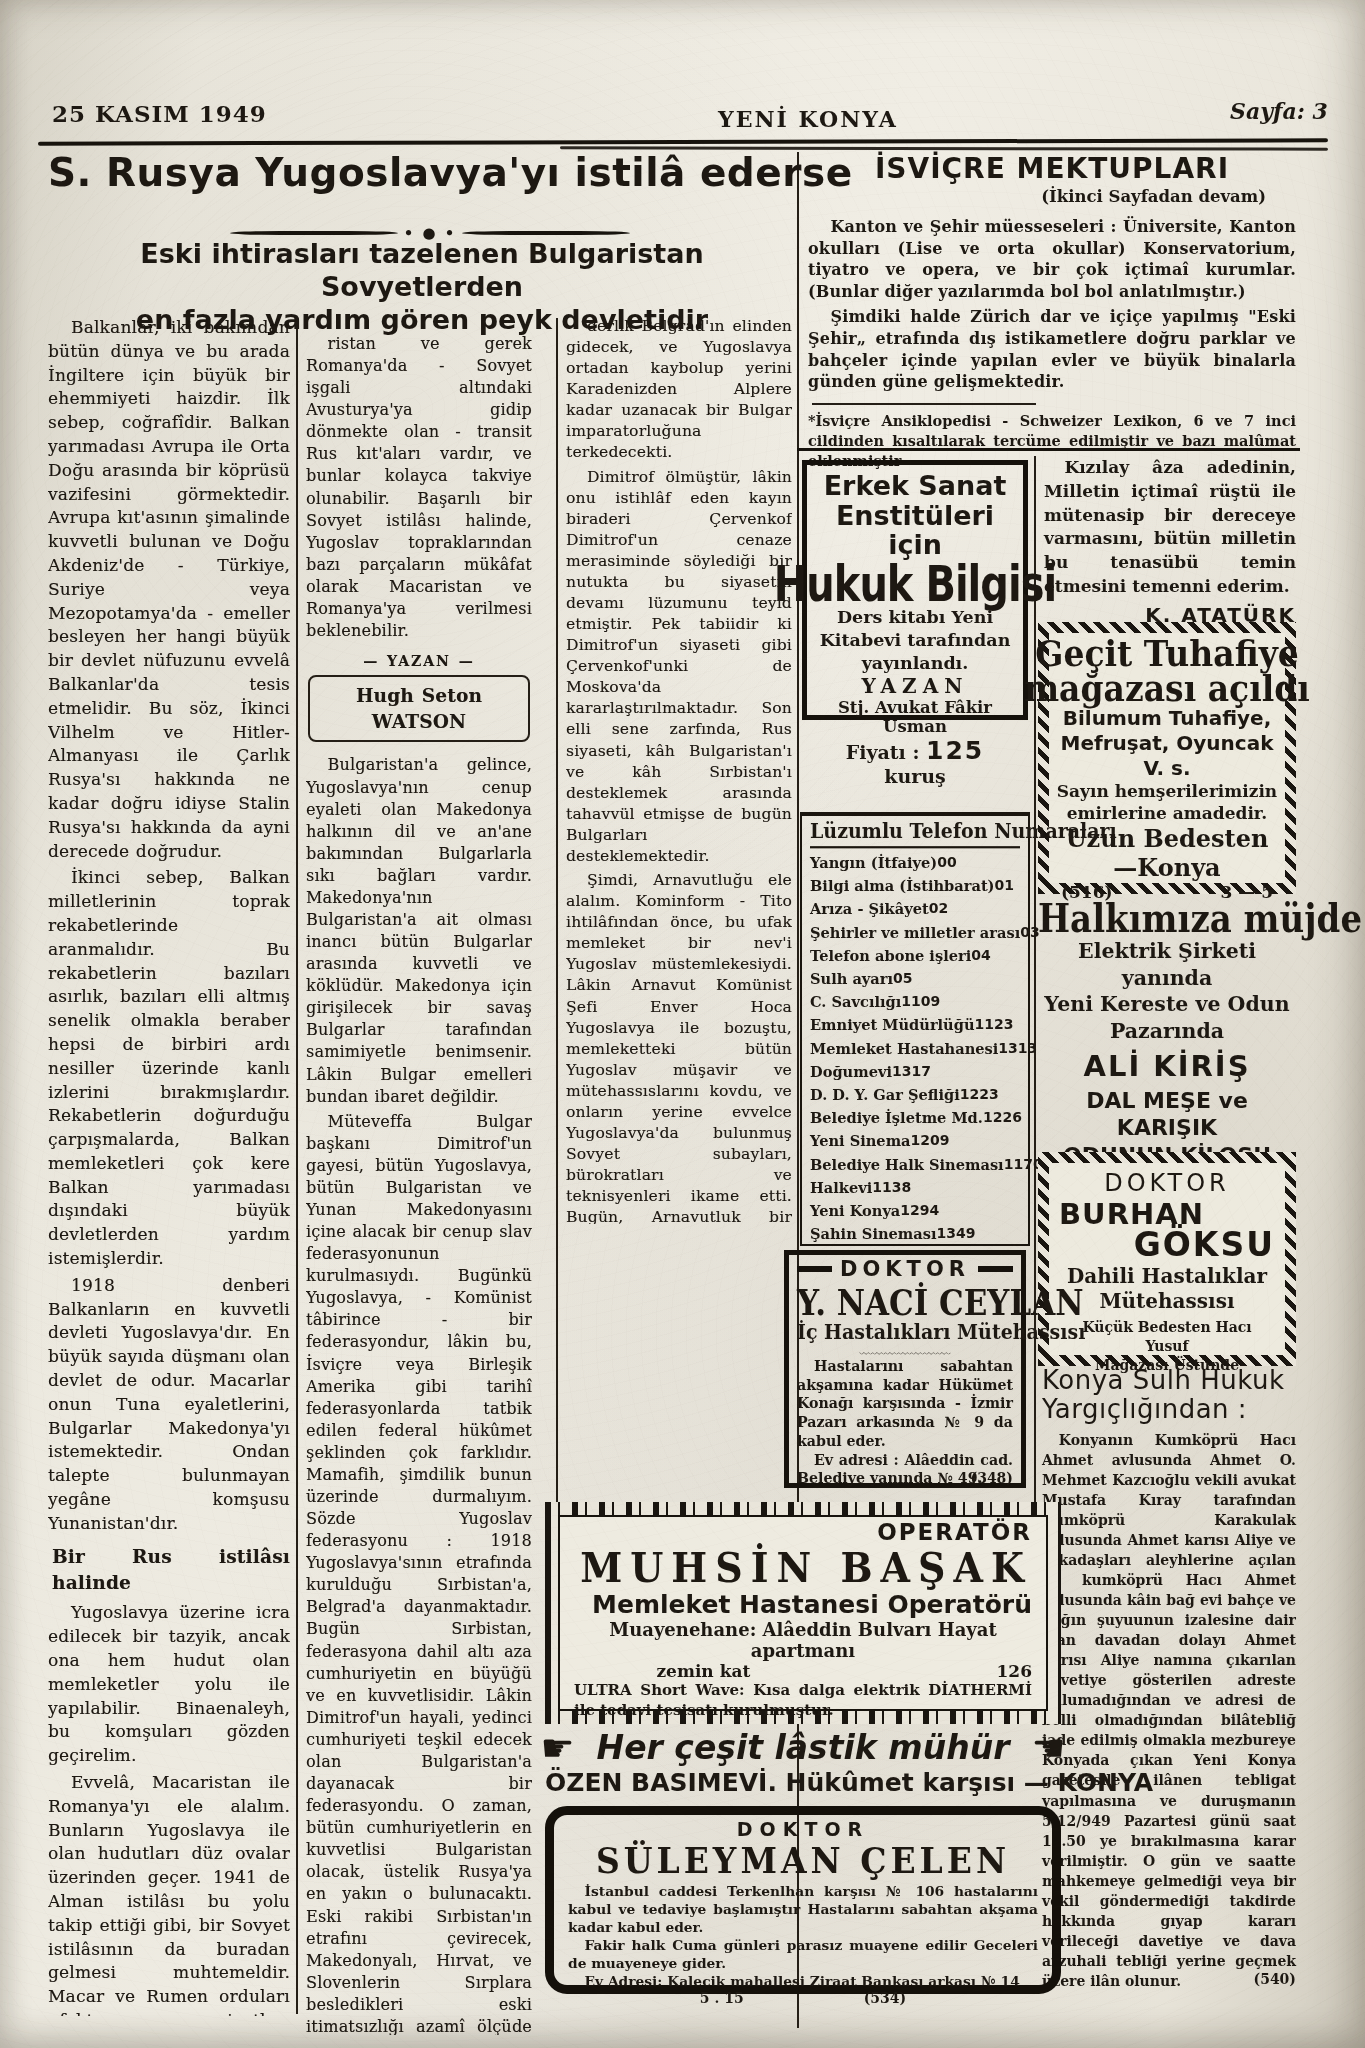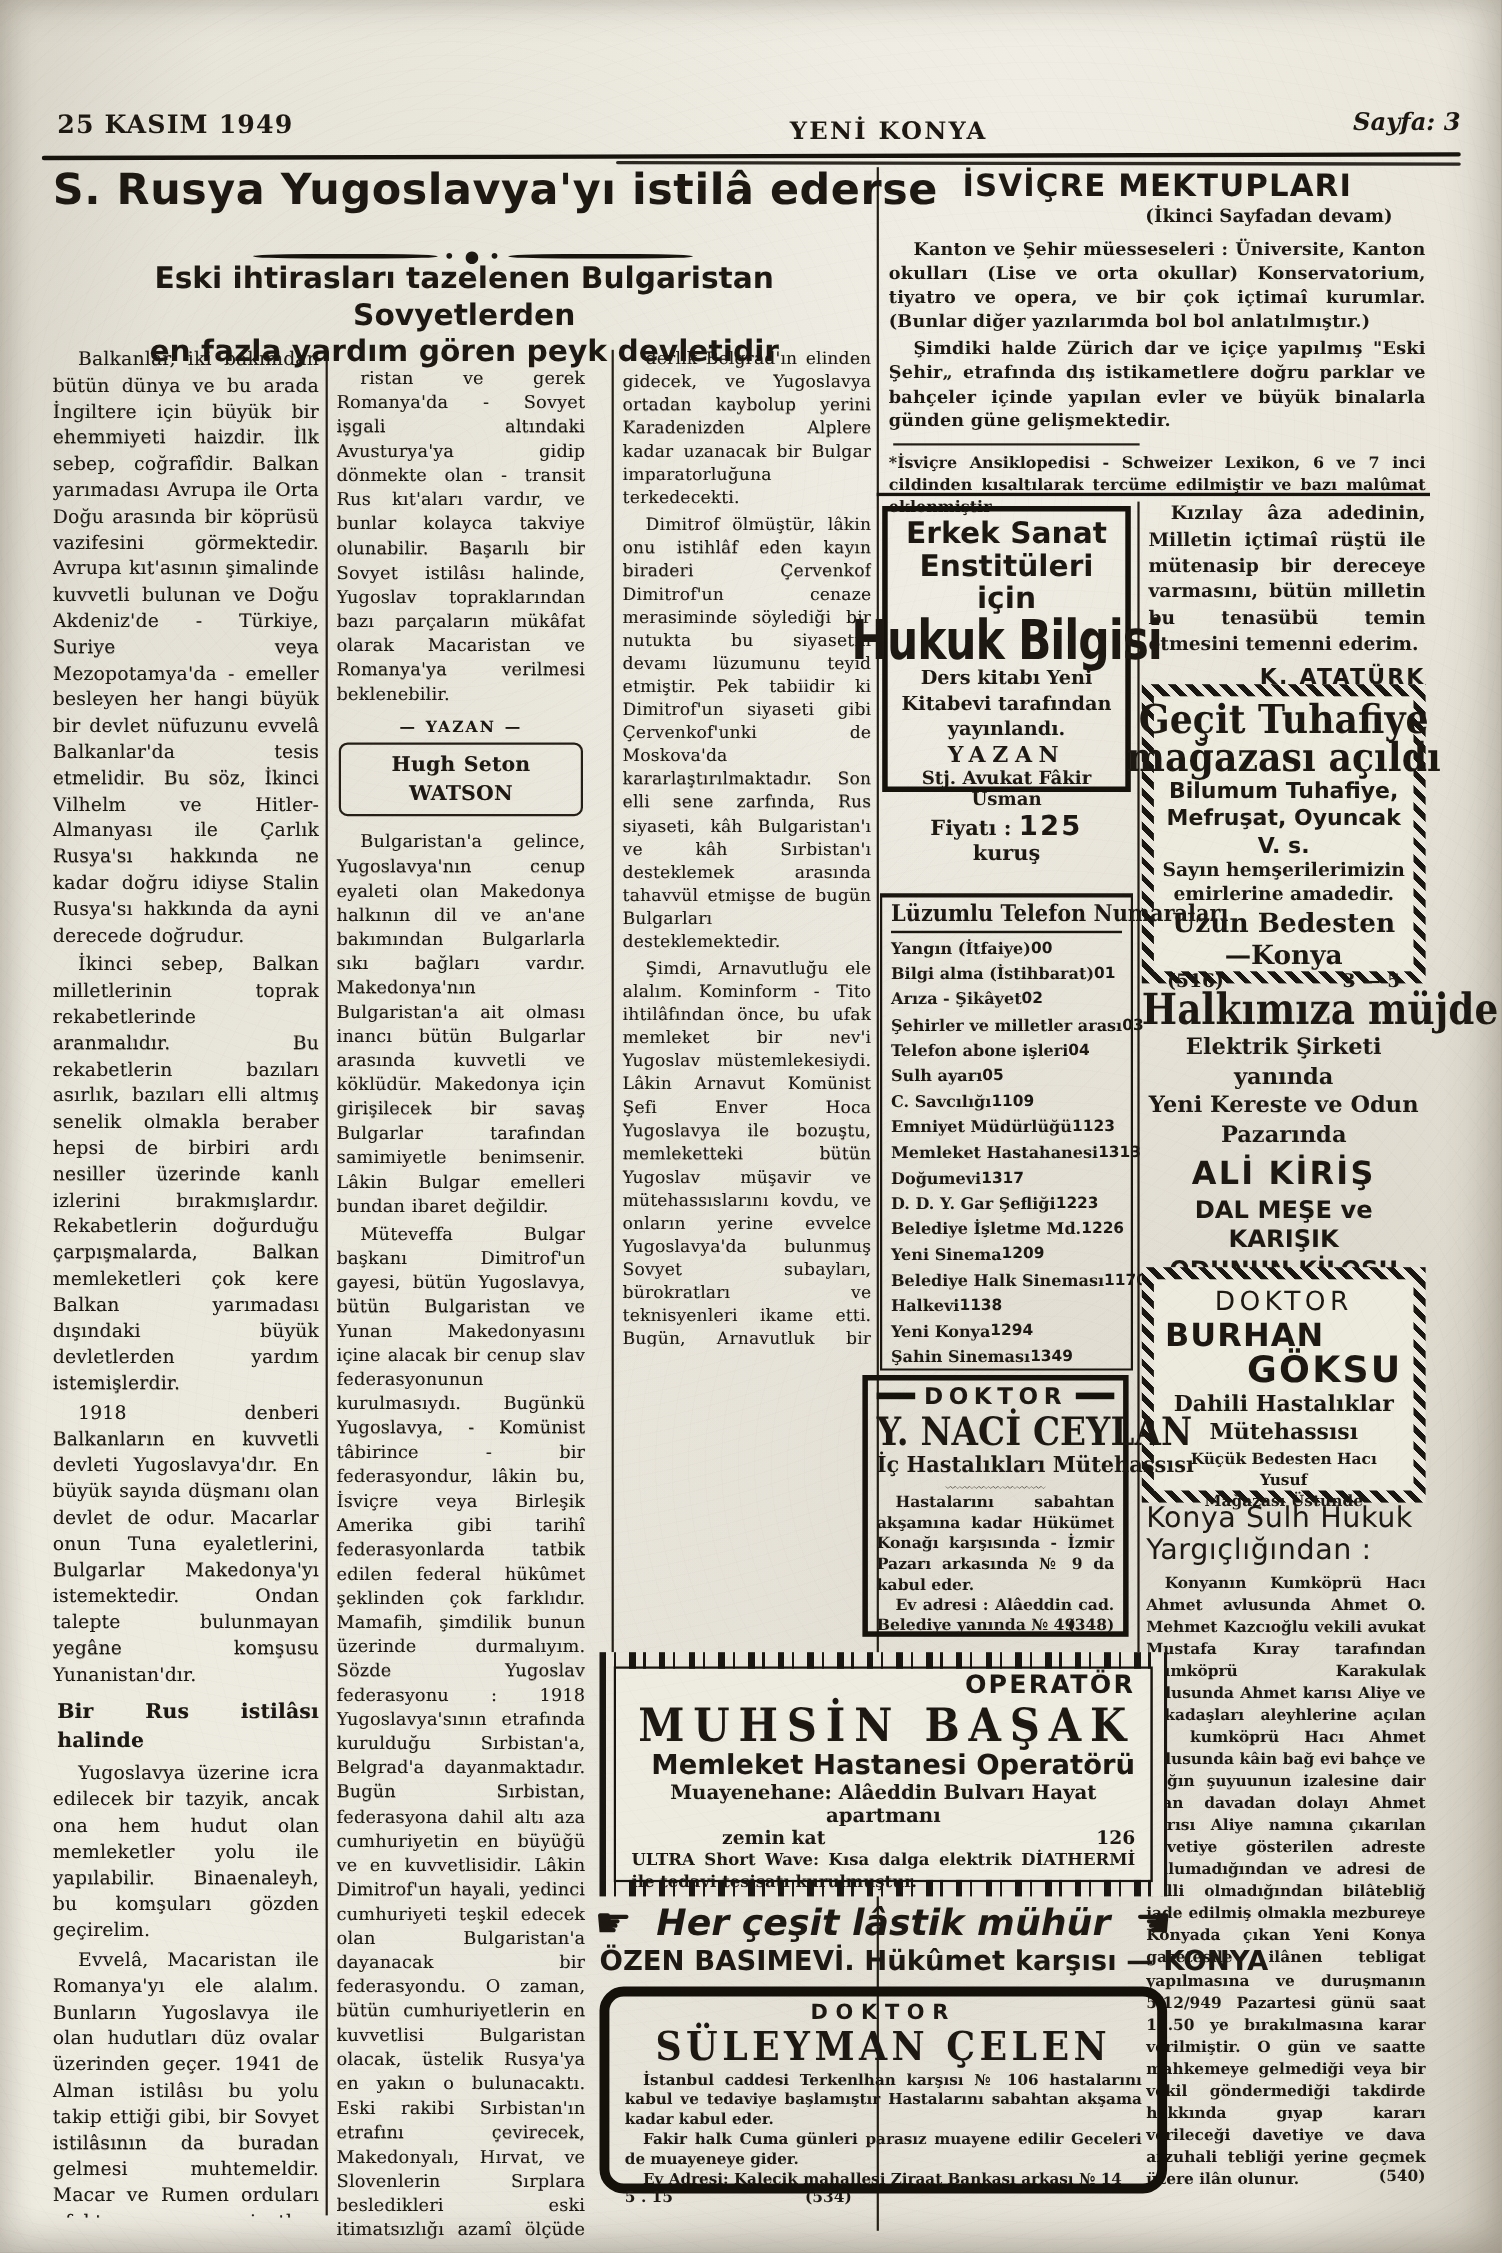--- a/index.html
+++ b/index.html
@@ -158,21 +158,21 @@
   .muhur-text{font-weight:bold;font-style:italic;font-size:33px;white-space:nowrap;}
   #ozen-line{left:545px;top:1768px;width:516px;text-align:center;font-weight:bold;font-size:25px;white-space:nowrap;}
 
   
   #celen-box{left:545px;top:1806px;width:516px;height:188px;border:9px solid #14100a;border-radius:22px;
              padding:3px 14px;box-sizing:border-box;}
   .cl-doktor{text-align:center;font-weight:bold;font-size:19px;letter-spacing:7px;font-family:"DejaVu Sans",sans-serif;}
   .cl-name{text-align:center;font-weight:bold;font-size:33px;letter-spacing:4px;transform:scaleY(1.1);white-space:nowrap;margin:1px 0 3px;}
   .cl-body{font-weight:bold;font-size:13.8px;line-height:1.3;text-align:justify;text-indent:1.2em;}
   .cl-home{font-weight:bold;font-size:13.8px;text-indent:1.2em;}
-  .cl-last{display:flex;gap:120px;font-weight:bold;font-size:14px;margin-top:1px;}
+  .cl-last{display:flex;justify-content:center;gap:120px;font-weight:bold;font-size:14px;margin-top:1px;}
 
   .grain{position:absolute;inset:0;pointer-events:none;opacity:.35;
     background:
       repeating-radial-gradient(circle at 30% 20%, transparent 0 11px, rgba(90,80,60,.05) 11px 12px),
       repeating-radial-gradient(circle at 70% 65%, transparent 0 14px, rgba(90,80,60,.05) 14px 15px);}
 </style>
 </head>
 <body>
 
 <div class="paper"></div>

